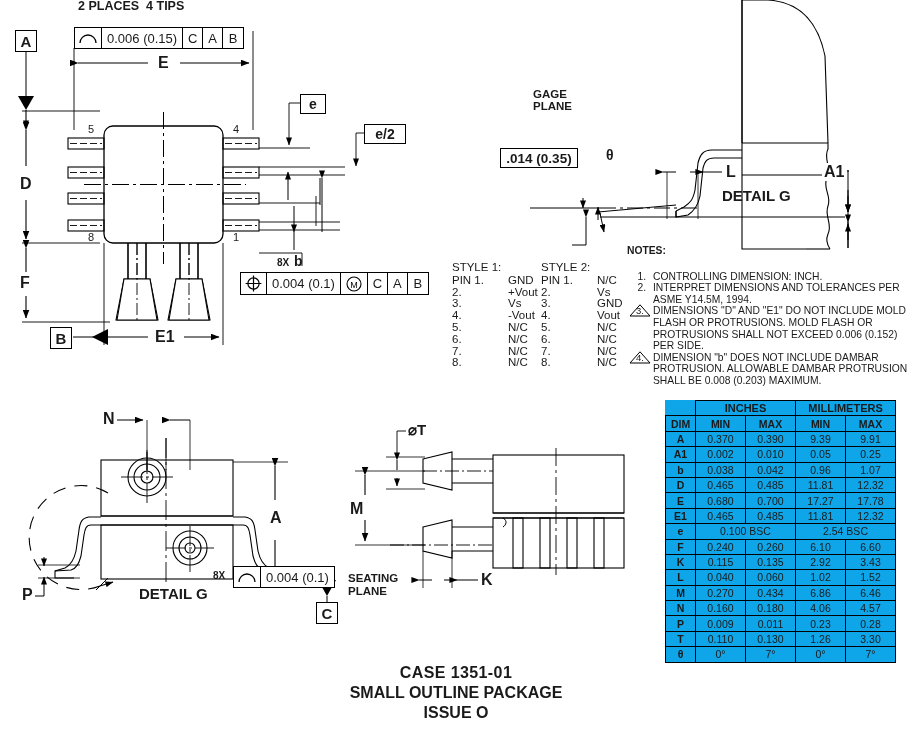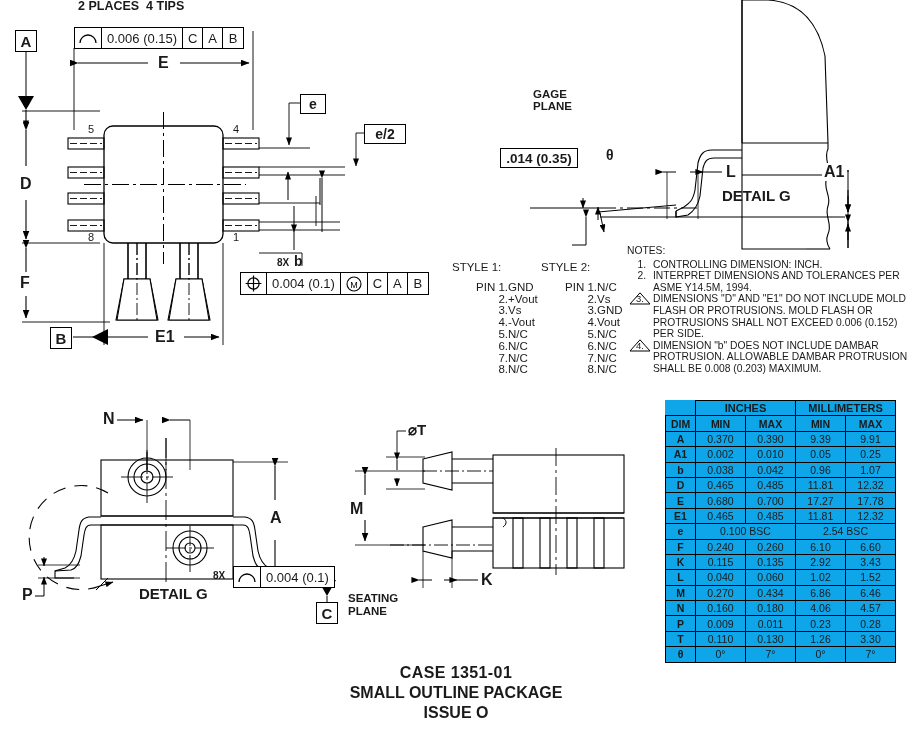--- a/index.html
+++ b/index.html
@@ -55,28 +55,28 @@
     display: flex; align-items: center; justify-content: center;
     font-weight: bold;
   }
 
   
   .dimltr { position: absolute; font-weight: bold; font-size: 16px; background:#fff; padding:0 2px;}
   .pinnum { position: absolute; font-size: 11px; }
 
   
   .stylelist { position: absolute; font-size: 11.5px; line-height: 11.8px; }
-  .stylelist .hd { margin-bottom: 8px; }
+  .stylelist .hd { margin-bottom: 1px; }
   .stylerow { display: flex; }
-  .stylerow .n { width: 56px; text-align: right; }
+  .stylerow .n { width: 56px; text-align: left; }
   .stylerow .v { width: 48px; }
 
   
   #notes { position: absolute; left: 627px; top: 245px; width: 285px; font-size: 10.3px; line-height: 11.6px; }
-  #notes .title { margin-bottom: 2px; }
+  #notes .title { margin-bottom: 14px; font-weight: bold; }
   .note { display: flex; margin-bottom: 0px; }
   .note .num { width: 26px; flex: 0 0 26px; text-align: right; padding-right: 7px; }
   .note .body { flex: 1; }
   .note .num.tri {
     position: relative; text-align: center; padding-right: 0; width: 26px;
   }
   .note .num.tri svg { position: absolute; left: 2px; top: -1px; }
   .note .num.tri span { position: relative; z-index: 2; font-size: 9.5px; }
 
   
@@ -439,21 +439,21 @@
   <div class="txt" style="left:213px; top:571px; font-size:10px; font-weight:bold;">8X</div>
   <div class="fcf" id="fcf-flatness" style="left:233px; top:566px; height:22px;">
     <div class="sym">
       <svg width="18" height="12" viewBox="0 0 18 12">
           <path d="M1 11 A 8 8 0 0 1 17 11" stroke="#000" fill="none" stroke-width="1.3"></path>
         </svg>
     </div>
     <div style="min-width:72px;">0.004 (0.1)</div>
   </div>
   <div class="datbox" style="left:316px; top:602px;">C</div>
-  <div class="txt b" style="left:348px; top:592px; font-size:11.5px; line-height:12.5px;">SEATING
+  <div class="txt b" style="left:348px; top:572px; font-size:11.5px; line-height:12.5px;">SEATING
 PLANE</div>
 
   <div class="dimltr" style="left:406px; top:421px; font-size:15px;">⌀T</div>
   <div class="dimltr" style="left:348px; top:500px;">M</div>
   <div class="dimltr" style="left:479px; top:571px;">K</div>
 
   <div class="stylelist" id="style1" style="left:452px; top:262px;">
     <div class="hd">STYLE 1:</div>
     <div>
         <div class="stylerow">

